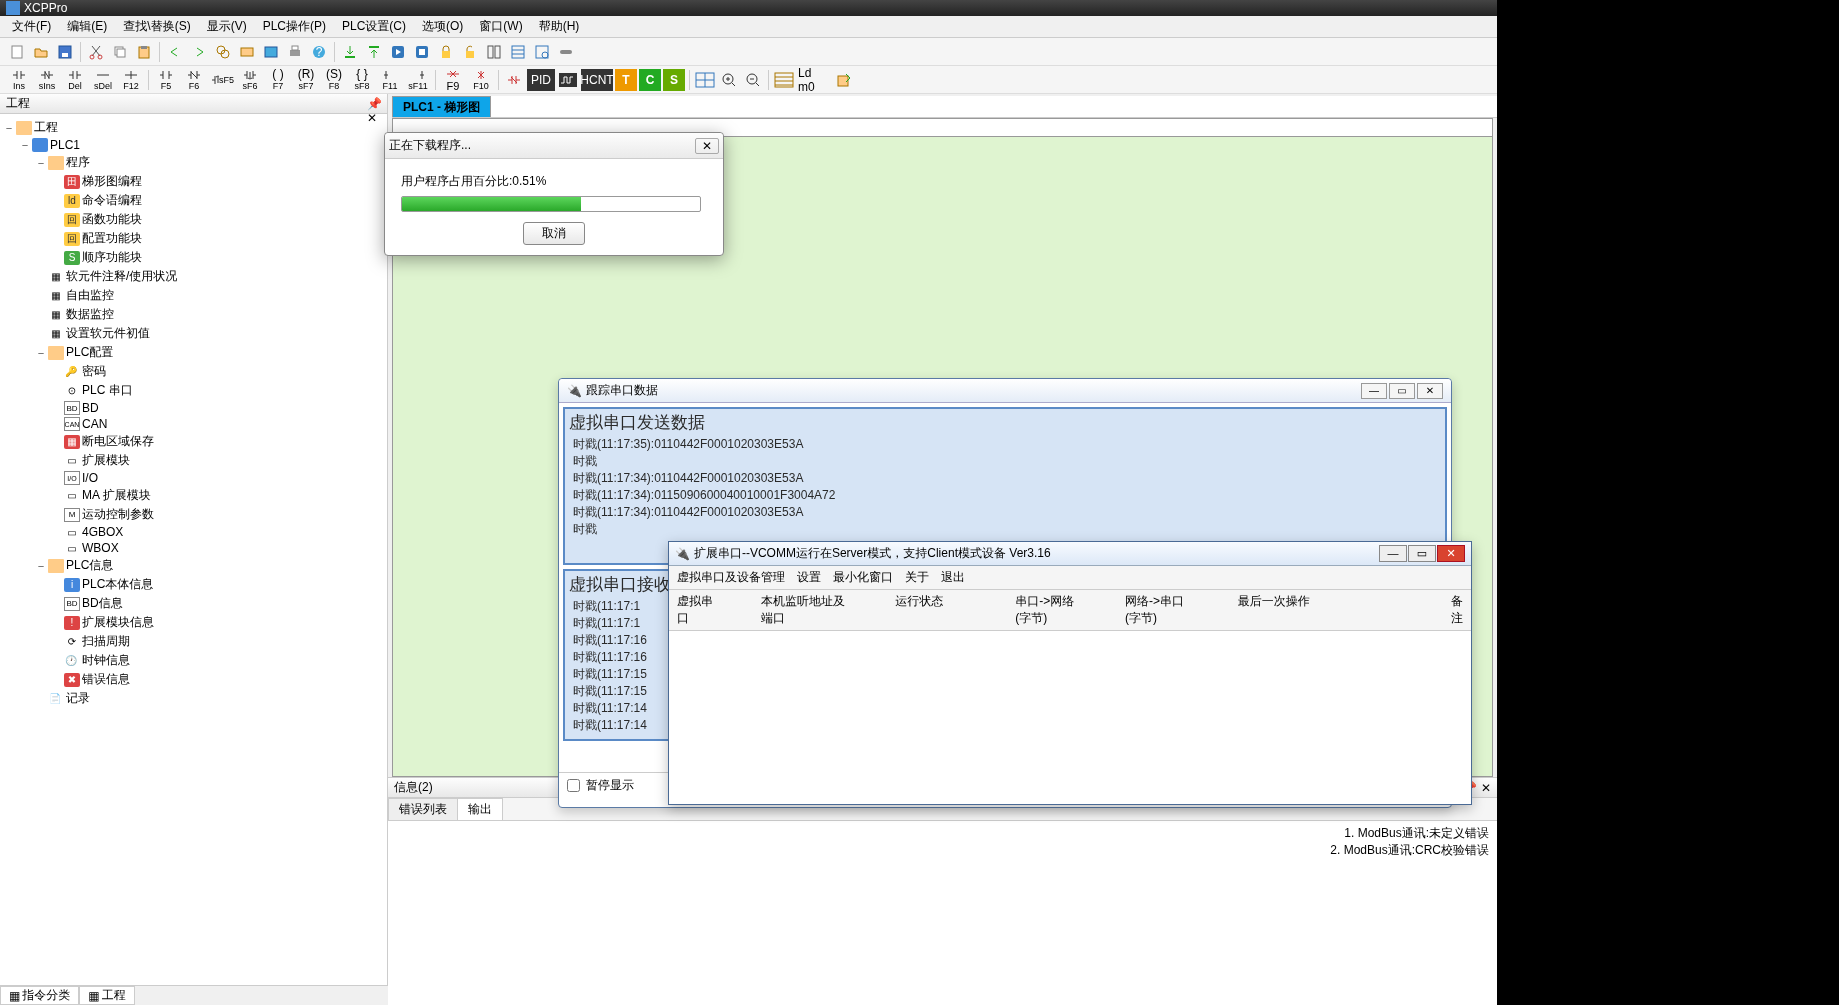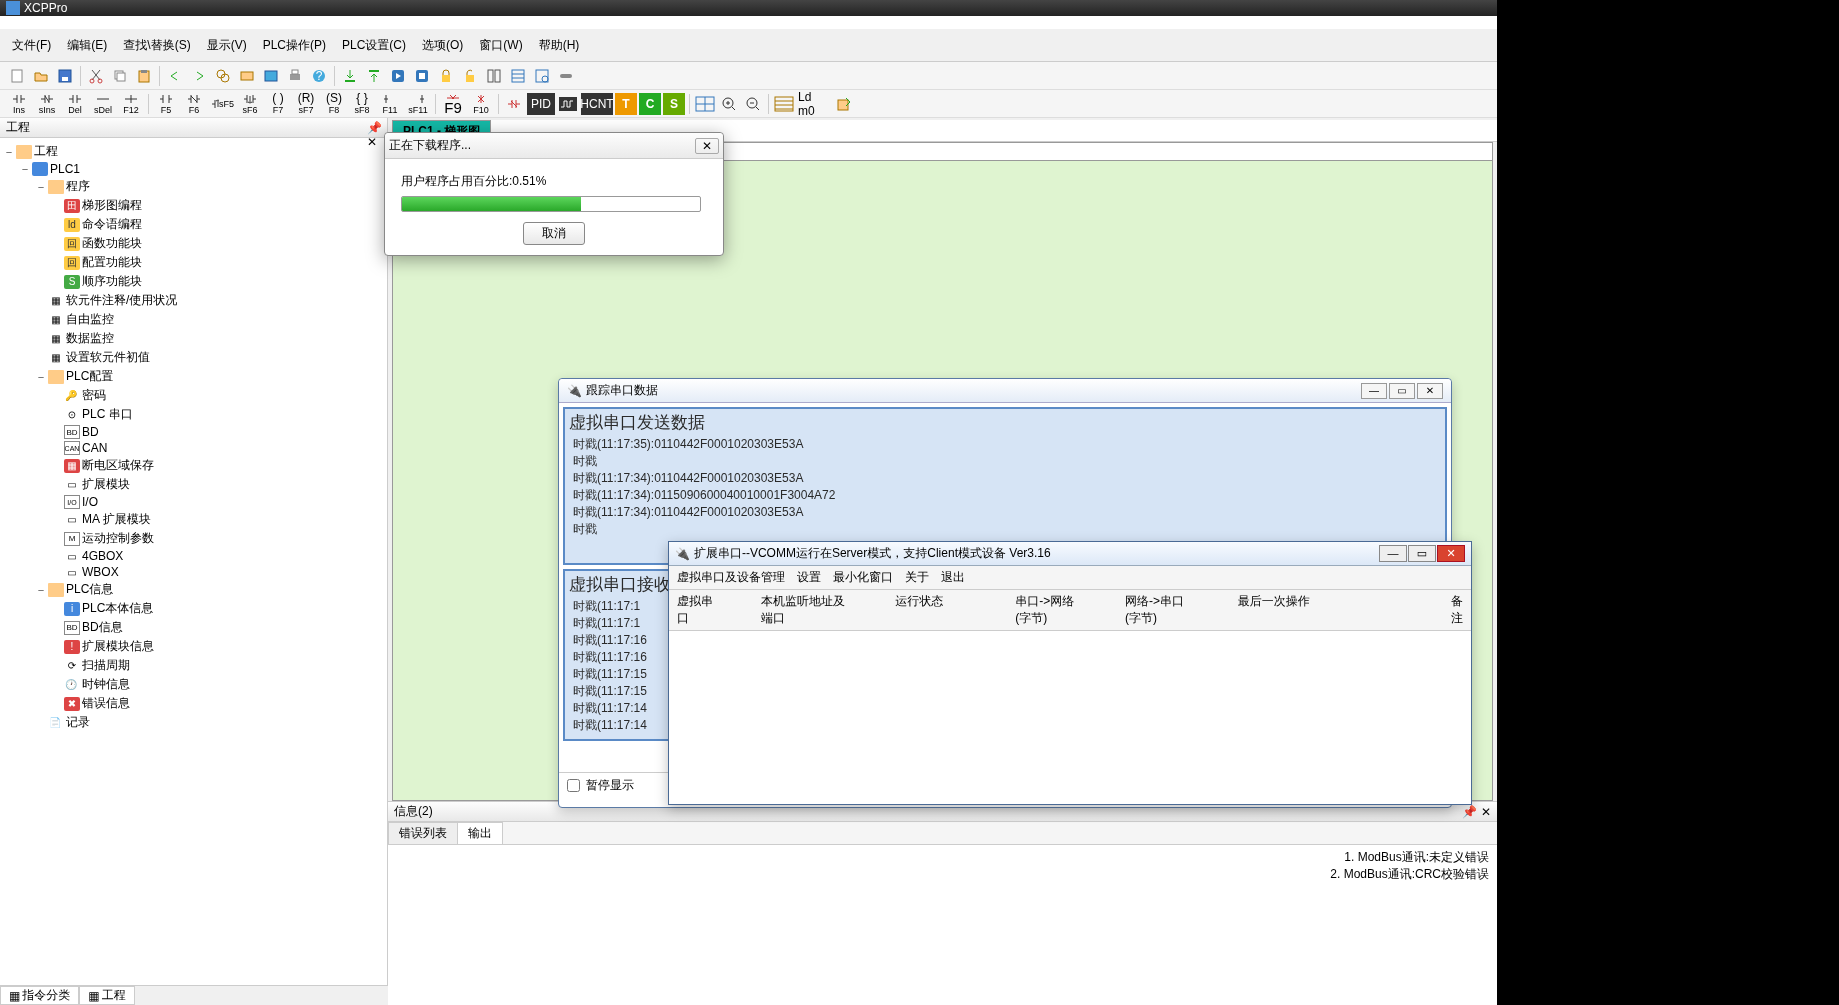--- a/index.html
+++ b/index.html
@@ -1,41 +1,41 @@
 <!DOCTYPE html>
 <html><head>
 <meta charset="utf-8">
 <style>
 * { margin: 0; padding: 0; box-sizing: border-box; font-family: "Microsoft YaHei", "SimSun", Arial, sans-serif; font-size: 12px; }
 body { background: #000; width: 1839px; height: 1005px; overflow: hidden; position: relative; }
 .main-window { position: absolute; left: 0; top: 0; width: 1497px; height: 1005px; background: #fff; }
 .title-bar { background: linear-gradient(to bottom, #444, #222); color: #fff; height: 16px; padding: 1px 6px; font-size: 11px; display: flex; align-items: center; }
 .title-bar .icon { width: 14px; height: 14px; background: #4a90d9; margin-right: 4px; }
-.menu-bar { background: #f0f0f0; height: 33px; display: flex; align-items: center; padding: 0 4px; border-bottom: 1px solid #ccc; margin-top: 13px; }
+.menu-bar { background: #f0f0f0; height: 22px; display: flex; align-items: center; padding: 0 4px; border-bottom: 1px solid #ccc; }
 .menu-bar span { padding: 2px 8px; cursor: pointer; }
 .toolbar1, .toolbar2 { background: #f5f5f5; height: 28px; display: flex; align-items: center; padding: 2px 6px; gap: 2px; border-bottom: 1px solid #ddd; }
 .tb-btn { width: 22px; height: 22px; display: inline-flex; align-items: center; justify-content: center; cursor: pointer; border: 1px solid transparent; }
 .tb-sep { width: 1px; height: 20px; background: #ccc; margin: 0 2px; }
 .body-area { display: flex; height: calc(100% - 94px); }
 .left-panel { width: 388px; background: #fff; border-right: 1px solid #ccc; display: flex; flex-direction: column; }
 .panel-header { background: linear-gradient(to bottom, #fdfdfd, #e8e8e8); border-bottom: 1px solid #ccc; padding: 2px 6px; display: flex; justify-content: space-between; align-items: center; height: 20px; }
 .panel-header .pin { width: 14px; height: 14px; cursor: pointer; }
 .tree { flex: 1; overflow: auto; padding: 4px 2px; user-select: none; }
 .tree-item { display: flex; align-items: center; padding: 1px 0; white-space: nowrap; cursor: pointer; }
 .tree-item .exp { width: 14px; text-align: center; color: #555; font-size: 11px; }
 .tree-item .ticon { width: 16px; height: 14px; margin-right: 2px; display: inline-flex; align-items: center; justify-content: center; font-size: 10px; }
 .tree-item .ticon.red { background: #d44; color: #fff; border-radius: 2px; }
 .tree-item .ticon.blue { background: #48d; color: #fff; border-radius: 2px; }
 .tree-item .ticon.green { background: #4a4; color: #fff; border-radius: 2px; }
 .tree-item .ticon.yel { background: #fc4; color: #333; border-radius: 2px; }
 .tree-item .ticon.folder { background: #fc8; border-radius: 1px; }
 .ind1 { padding-left: 16px; } .ind2 { padding-left: 32px; } .ind3 { padding-left: 48px; }
 .right-area { flex: 1; display: flex; flex-direction: column; background: #f0f0f0; }
 .doc-tab { background: #fff; height: 22px; display: flex; border-bottom: 1px solid #ccc; margin: 2px 0 0 4px; }
-.doc-tab .tab { background: #14b8a6; border: 1px solid #999; border-bottom: none; padding: 2px 10px; font-weight: bold; }
+.doc-tab .tab { background: #0ea5e9; border: 1px solid #999; border-bottom: none; padding: 2px 10px; font-weight: bold; }
 .canvas { flex: 1; background: #dff4d0; border: 1px solid #999; margin: 0 4px; position: relative; }
 .ruler { position: absolute; top: 0; left: 0; right: 0; height: 18px; background: #fff; border-bottom: 1px solid #999; }
 .info-panel { height: 228px; border-top: 1px solid #ccc; background: #fff; display: flex; flex-direction: column; }
 .info-tabs { display: flex; background: #f5f5f5; border-bottom: 1px solid #ccc; }
 .info-tabs .tab { padding: 2px 10px; border: 1px solid #ccc; border-bottom: none; background: #fff; margin-right: -1px; cursor: pointer; }
 .info-tabs .tab.inactive { background: #eee; }
 .info-body { flex: 1; padding: 4px 8px; overflow: auto; text-align: right; }
 .bottom-tabs { position: absolute; left: 0; bottom: 0; height: 20px; background: #f0f0f0; display: flex; border-top: 1px solid #ccc; width: 388px; }
 .bottom-tabs .btab { padding: 2px 8px; border: 1px solid #ccc; background: #fff; display: flex; align-items: center; gap: 2px; }
 
@@ -323,21 +323,21 @@
         <svg width="16" height="12">
           <path d="M12 2v8M10 6h4" stroke="#333"></path>
         </svg>
         <small style="font-size:9px">sF11</small>
       </span>
     <span class="tb-sep"></span>
     <span class="tb-btn" style="flex-direction:column;width:26px;height:26px">
         <svg width="16" height="12">
           <path d="M2 6h12M5 3l6 6M5 9l6-6" stroke="#c33"></path>
         </svg>
-        <small style="font-size:15px">F9</small>
+        <small style="font-size:11px">F9</small>
       </span>
     <span class="tb-btn" style="flex-direction:column;width:26px;height:26px">
         <svg width="16" height="12">
           <path d="M8 2v8M5 3l6 6M5 9l6-6" stroke="#c33"></path>
         </svg>
         <small style="font-size:9px">F10</small>
       </span>
     <span class="tb-sep"></span>
     <span class="tb-btn">
         <svg width="16" height="16">

